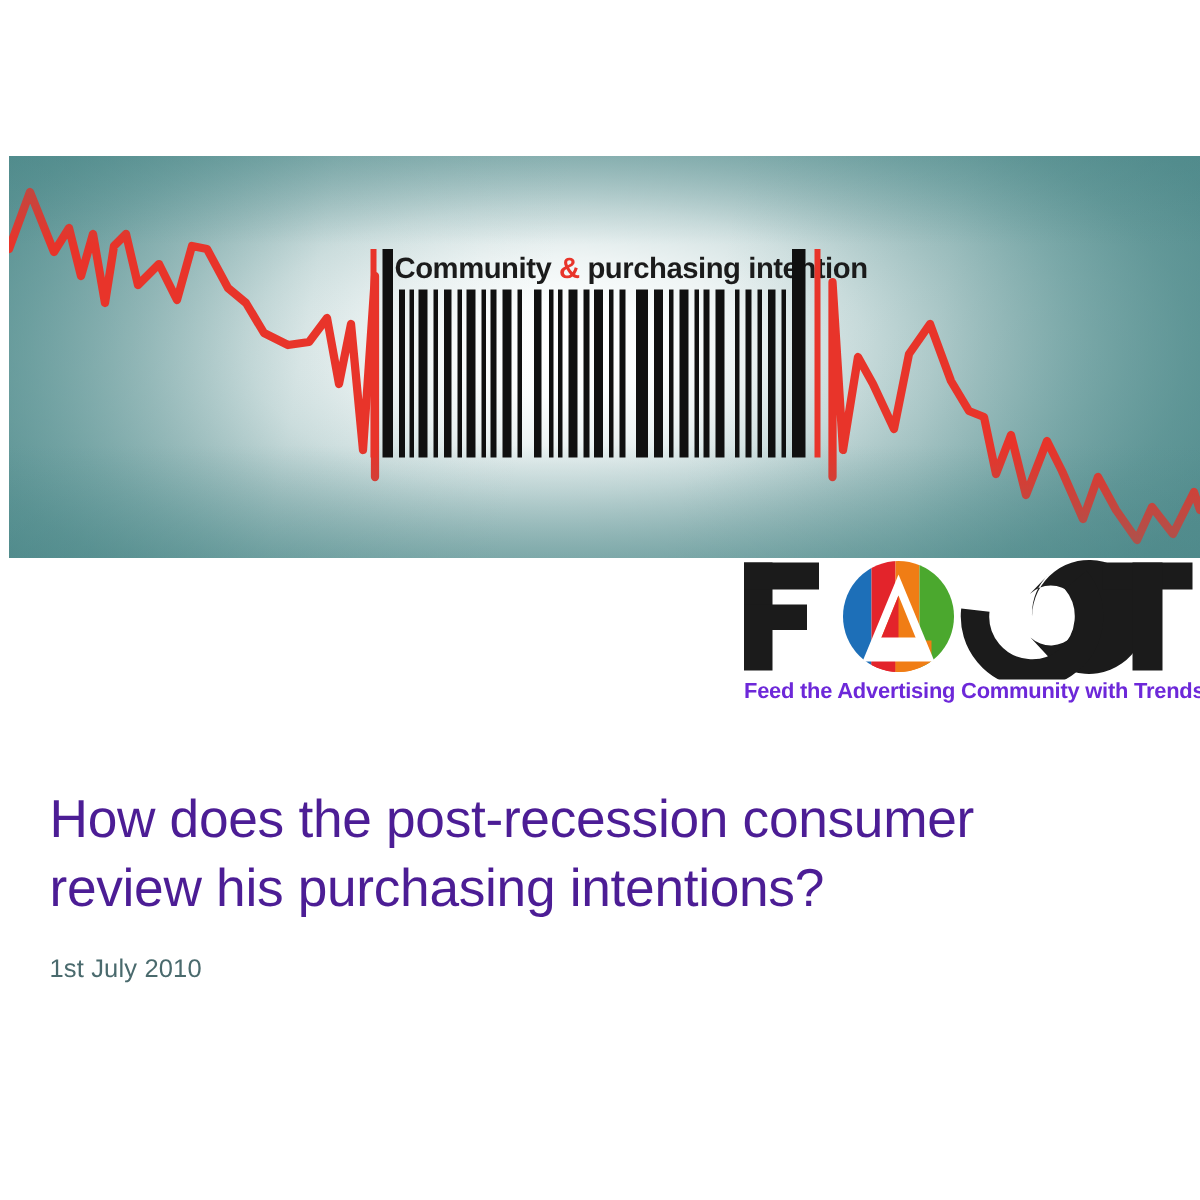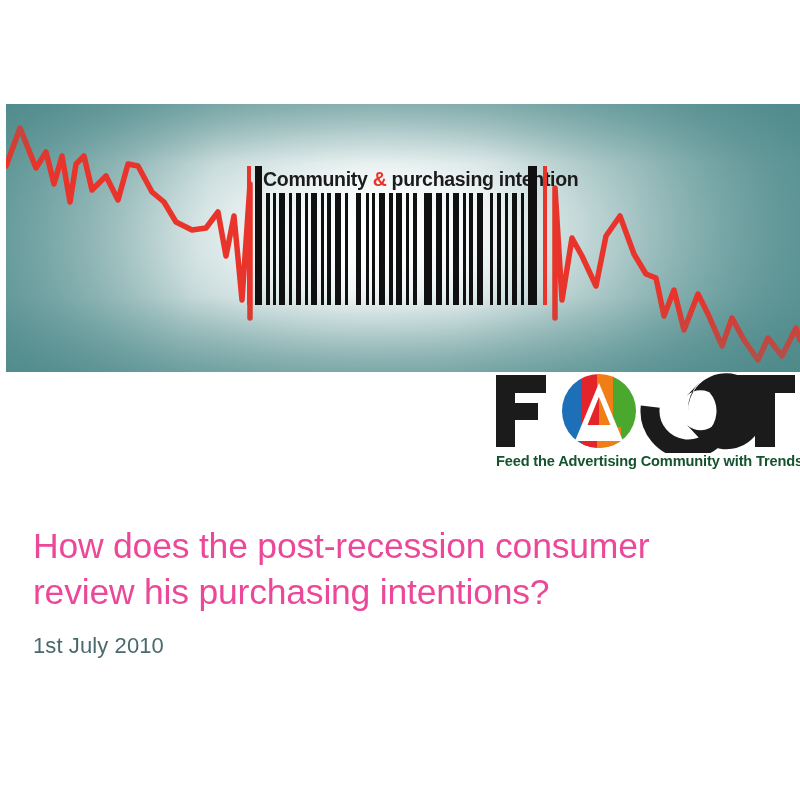--- a/index.html
+++ b/index.html
@@ -123,47 +123,47 @@
   }
   .logo svg { display: block; }
   .logo-tagline {
     position: absolute;
     left: 4px;
     top: 84px;
     width: 300px;
     font-family: "Liberation Sans", sans-serif;
     font-weight: 700;
     font-size: 14.6px;
-    color: #14532d;
+    color: #6d28d9;
     letter-spacing: -0.15px;
     white-space: nowrap;
   }
 
   
   .title-block {
     position: absolute;
     left: 33px;
     top: 523px;
     width: 730px;
   }
   .deck-title {
     font-family: "Liberation Sans", sans-serif;
     font-weight: 400;
     font-size: 35.5px;
     line-height: 46px;
-    color: #ec4899;
+    color: #4c1d95;
     letter-spacing: -0.2px;
     margin: 0;
     white-space: pre-line;
   }
   .deck-date {
     margin-top: 20px;
     font-family: "Liberation Sans", sans-serif;
     font-weight: 400;
-    font-size: 22px;
+    font-size: 17px;
     line-height: 22px;
     color: #4a6a6d;
     letter-spacing: 0.1px;
   }
 </style>
 </head>
 <body>
 
 <div class="slide">
 

